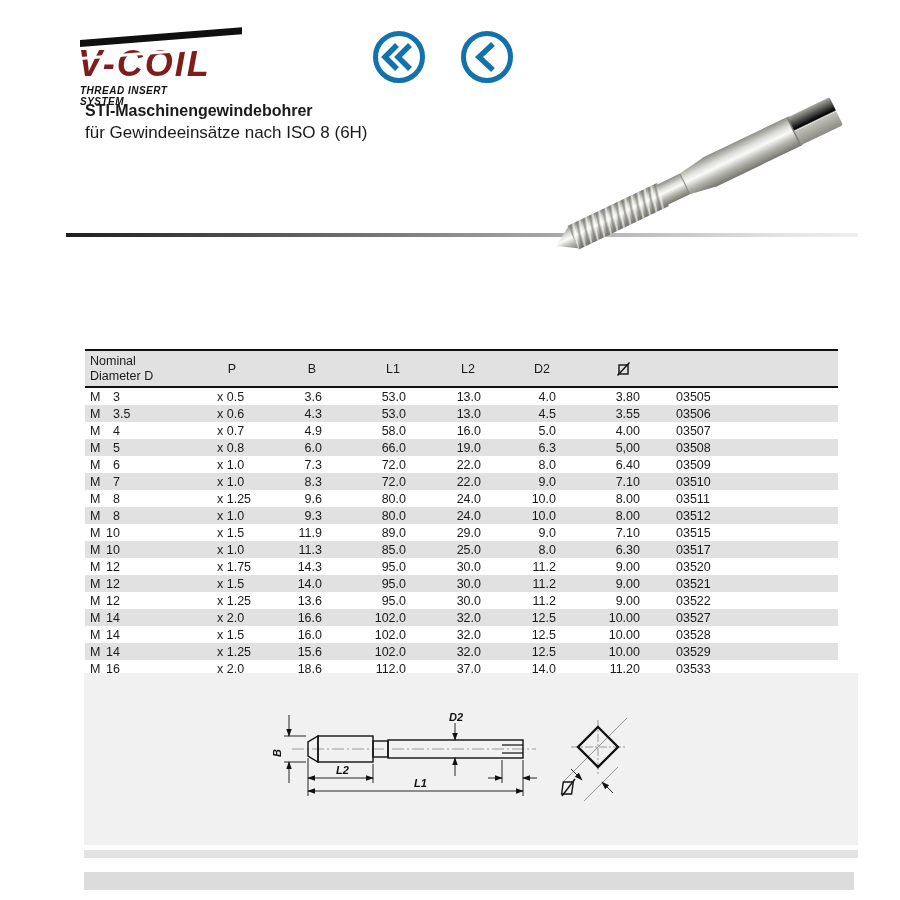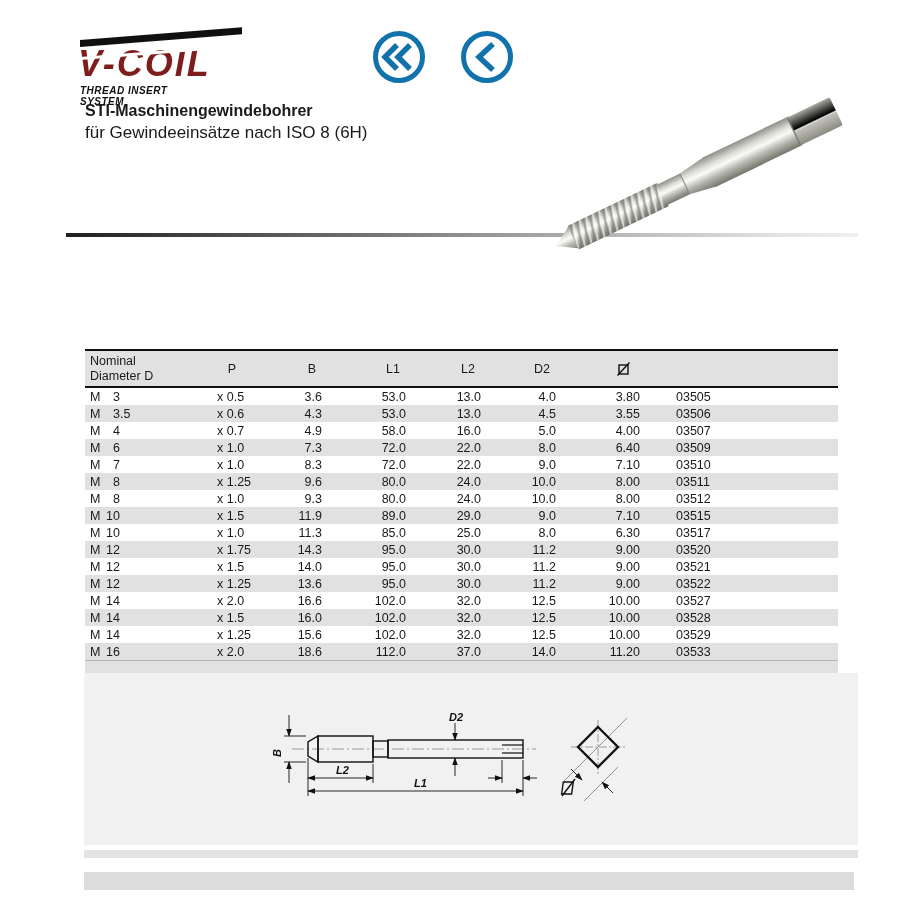--- a/index.html
+++ b/index.html
@@ -184,20 +184,30 @@
           <div class="c1"><span class="mm">M</span><span class="ni">4</span><span></span></div>
           <div class="c2">x 0.7</div>
           <div class="num">4.9</div>
           <div class="num">58.0</div>
           <div class="num">16.0</div>
           <div class="num">5.0</div>
           <div class="num">4.00</div>
           <div class="c8">03507</div>
         </div>
         <div class="trow">
+          <div class="c1"><span class="mm">M</span><span class="ni">5</span><span></span></div>
+          <div class="c2">x 0.8</div>
+          <div class="num">6.0</div>
+          <div class="num">66.0</div>
+          <div class="num">19.0</div>
+          <div class="num">6.3</div>
+          <div class="num">5,00</div>
+          <div class="c8">03508</div>
+        </div>
+        <div class="trow">
           <div class="c1"><span class="mm">M</span><span class="ni">6</span><span></span></div>
           <div class="c2">x 1.0</div>
           <div class="num">7.3</div>
           <div class="num">72.0</div>
           <div class="num">22.0</div>
           <div class="num">8.0</div>
           <div class="num">6.40</div>
           <div class="c8">03509</div>
         </div>
         <div class="trow">

